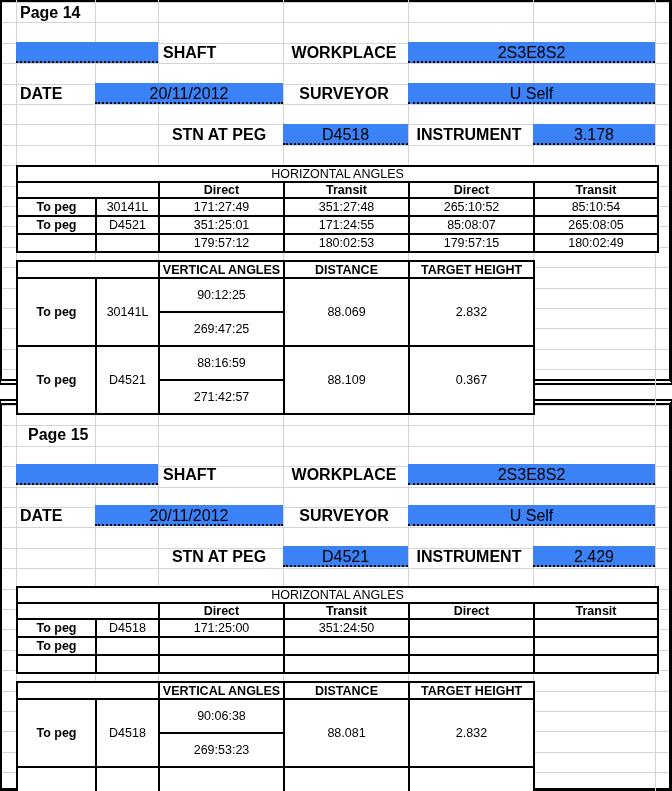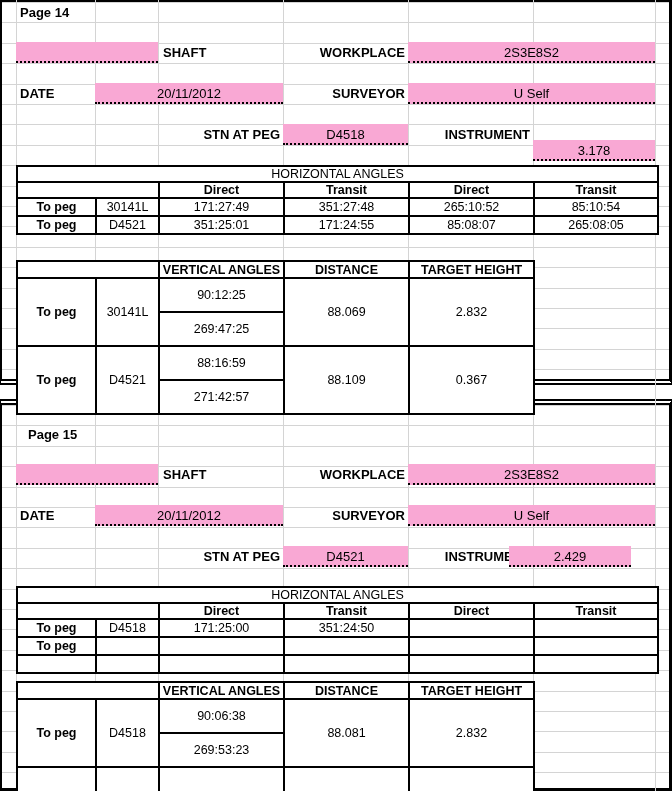--- a/index.html
+++ b/index.html
@@ -20,25 +20,25 @@
   }
   .f14 { top: 0; height: 385px;
     border: 2px solid #000; border-right-width: 3px;
     border-bottom: 6px double #000; }
   .f15 { top: 399px; height: 392px;
     border: 2px solid #000; border-right-width: 3px;
     border-top: 6px double #000; border-bottom-width: 3px; }
   .vl { position: absolute; top: 0; bottom: 0; width: 1px; background: #d4d4d4; }
 
   .abs { position: absolute; }
-  .r21 { height: 21px; line-height: 21px; font-size: 13px; white-space: nowrap; }
+  .r21 { height: 21px; line-height: 21px; font-size: 16px; white-space: nowrap; }
   .b  { font-weight: 700; }
   .ctr { text-align: center; }
-  .rt  { text-align: right; }
-  .dot { border-bottom: 2px dotted #000; background: #f9a8d4; }
+  .rt  { text-align: center; }
+  .dot { border-bottom: 2px dotted #000; background: #3b82f6; }
 
   
   .ht, .vt {
     position: absolute; border-collapse: collapse; table-layout: fixed;
     background: transparent;
   }
   .ht td, .vt td {
     padding: 0; text-align: center; vertical-align: middle;
     font-size: 12.5px; background: #fff; border: 2px solid #000;
     overflow: hidden; white-space: nowrap;
@@ -88,21 +88,21 @@
   <div class="abs dot ctr r21" style="left:408px;top:42px;width:247px">2S3E8S2</div>
 
   <div class="abs b r21" style="left:20px;top:83px">DATE</div>
   <div class="abs dot ctr r21" style="left:95px;top:83px;width:188px">20/11/2012</div>
   <div class="abs b r21 rt" style="left:283px;top:83px;width:122px">SURVEYOR</div>
   <div class="abs dot ctr r21" style="left:408px;top:83px;width:247px">U Self</div>
 
   <div class="abs b r21 rt" style="left:158px;top:124px;width:122px">STN AT PEG</div>
   <div class="abs dot ctr r21" style="left:283px;top:124px;width:125px">D4518</div>
   <div class="abs b r21 rt" style="left:408px;top:124px;width:122px">INSTRUMENT</div>
-  <div class="abs dot ctr r21" style="left:533px;top:140px;width:122px">3.178</div>
+  <div class="abs dot ctr r21" style="left:533px;top:124px;width:122px">3.178</div>
 
   <table class="ht" style="left:16px;top:165px">
     <colgroup>
         <col style="width:79px">
         <col style="width:63px">
         <col style="width:125px">
         <col style="width:125px">
         <col style="width:125px">
         <col style="width:124px">
       </colgroup>
@@ -126,20 +126,28 @@
       <td class="ac">85:10:54</td>
     </tr>
     <tr>
       <td class="tp hb">To peg</td>
       <td class="pg hb">D4521</td>
       <td class="ac">351:25:01</td>
       <td class="ac">171:24:55</td>
       <td class="ac">85:08:07</td>
       <td class="ac">265:08:05</td>
     </tr>
+    <tr>
+      <td class="a3"></td>
+      <td class="a3b"></td>
+      <td class="ac">179:57:12</td>
+      <td class="ac">180:02:53</td>
+      <td class="ac">179:57:15</td>
+      <td class="ac">180:02:49</td>
+    </tr>
   </tbody>
     </table>
 
   <table class="vt" style="left:16px;top:260px">
     <colgroup>
         <col style="width:79px">
         <col style="width:63px">
         <col style="width:125px">
         <col style="width:125px">
         <col style="width:125px">
@@ -182,21 +190,21 @@
   <div class="abs dot ctr r21" style="left:408px;top:464px;width:247px">2S3E8S2</div>
 
   <div class="abs b r21" style="left:20px;top:505px">DATE</div>
   <div class="abs dot ctr r21" style="left:95px;top:505px;width:188px">20/11/2012</div>
   <div class="abs b r21 rt" style="left:283px;top:505px;width:122px">SURVEYOR</div>
   <div class="abs dot ctr r21" style="left:408px;top:505px;width:247px">U Self</div>
 
   <div class="abs b r21 rt" style="left:158px;top:546px;width:122px">STN AT PEG</div>
   <div class="abs dot ctr r21" style="left:283px;top:546px;width:125px">D4521</div>
   <div class="abs b r21 rt" style="left:408px;top:546px;width:122px">INSTRUMENT</div>
-  <div class="abs dot ctr r21" style="left:509px;top:546px;width:122px">2.429</div>
+  <div class="abs dot ctr r21" style="left:533px;top:546px;width:122px">2.429</div>
 
   <table class="ht" style="left:16px;top:586px">
     <colgroup>
         <col style="width:79px">
         <col style="width:63px">
         <col style="width:125px">
         <col style="width:125px">
         <col style="width:125px">
         <col style="width:124px">
       </colgroup>

